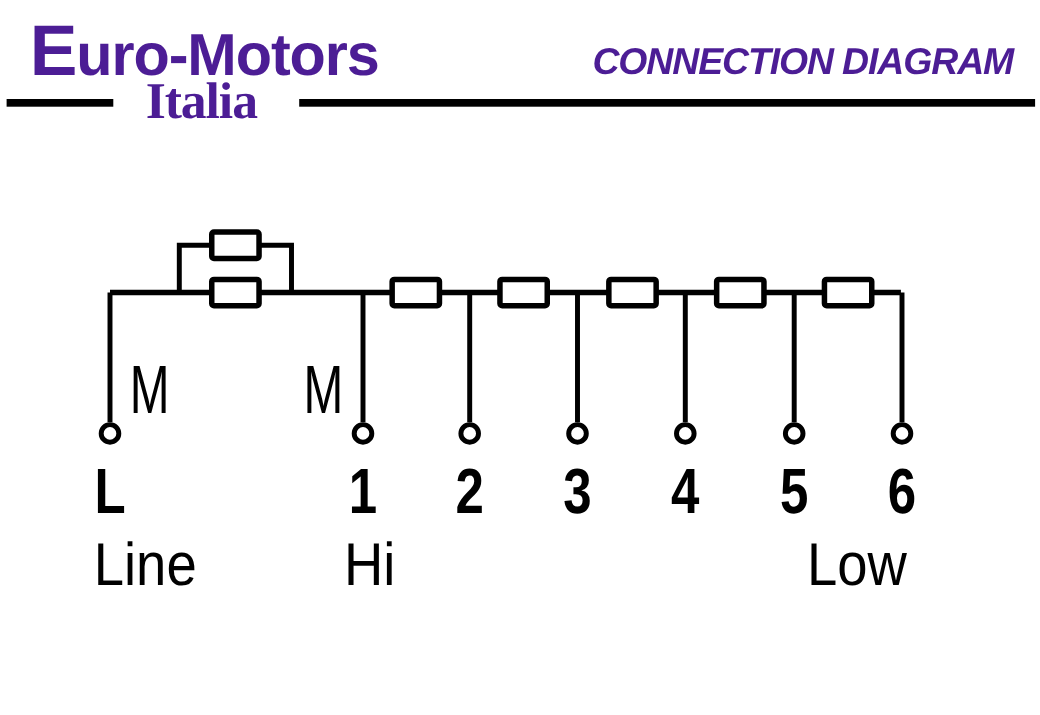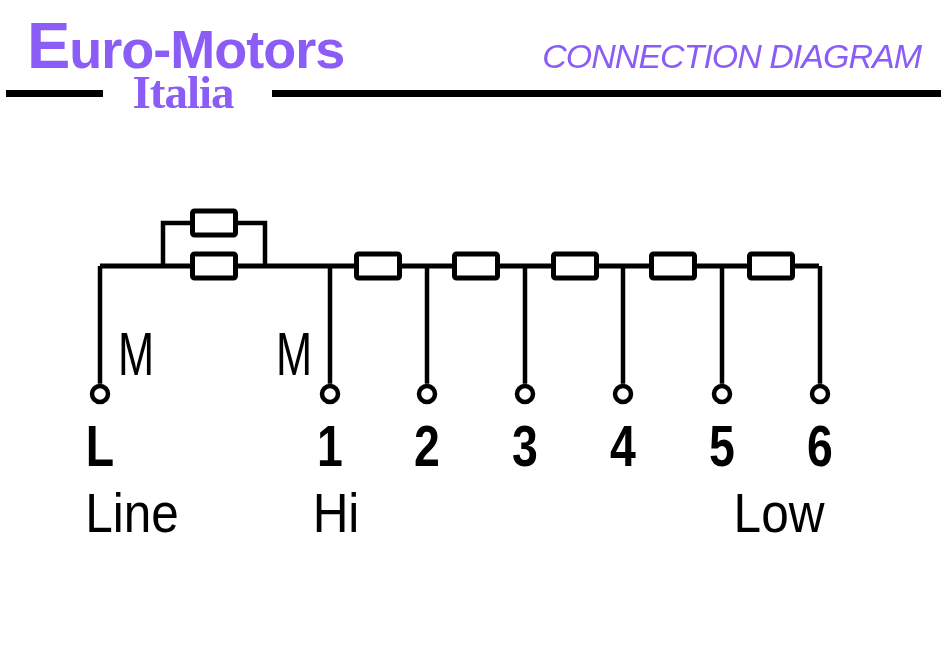--- a/index.html
+++ b/index.html
@@ -1,35 +1,35 @@
 <!DOCTYPE html>
 <html><head>
 <meta charset="utf-8">
 <style>
   html,body { margin:0; padding:0; background:#ffffff; }
   .page {
     position:relative; width:945px; height:650px; background:#ffffff;
-    font-family:"Liberation Sans", sans-serif; color:#8b5cf6; overflow:hidden;
+    font-family:"Liberation Sans", sans-serif; color:#4c1d95; overflow:hidden;
   }
   .brand-line1 {
     position:absolute; left:27px; top:13px;
     font-size:54px; font-weight:bold; line-height:1; letter-spacing:-1px;
     white-space:nowrap;
   }
   .brand-line1::first-letter { font-size:65px; }
   .brand-line2 {
     position:absolute; left:108px; top:69px; width:150px; text-align:center;
     font-size:47px; font-weight:bold; line-height:1; letter-spacing:-1px;font-family:Liberation Serif, serif;
   }
   .rule { position:absolute; top:90px; height:7px; background:#000; }
   .rule-left  { left:6px;   width:97px;  }
   .rule-right { left:272px; width:669px; }
   .header-title {
     position:absolute; top:39px; right:24px;
-    font-size:34px; font-weight:normal; font-style:italic;
+    font-size:34px; font-weight:bold; font-style:italic;
     letter-spacing:-1px; line-height:1; white-space:nowrap;
   }
   .circuit { position:absolute; left:0; top:0; }
   .circuit .wire { fill:none; }
   .circuit .box  { }
   .circuit text  { font-family:"Liberation Sans", sans-serif; }
   .t-term  { font-size:58px; font-weight:bold; }
   .t-motor { font-size:62px; }
   .t-group { font-size:55px; }
 </style>

